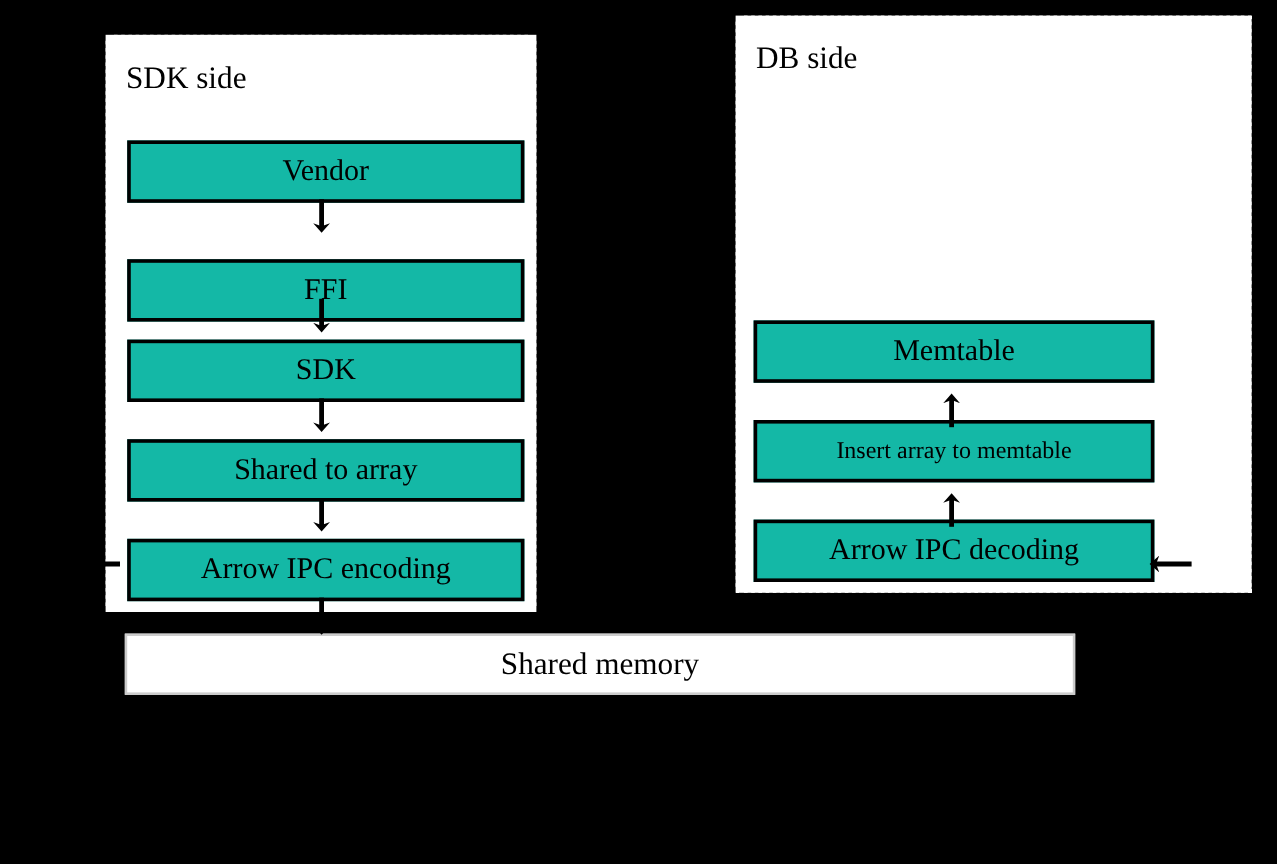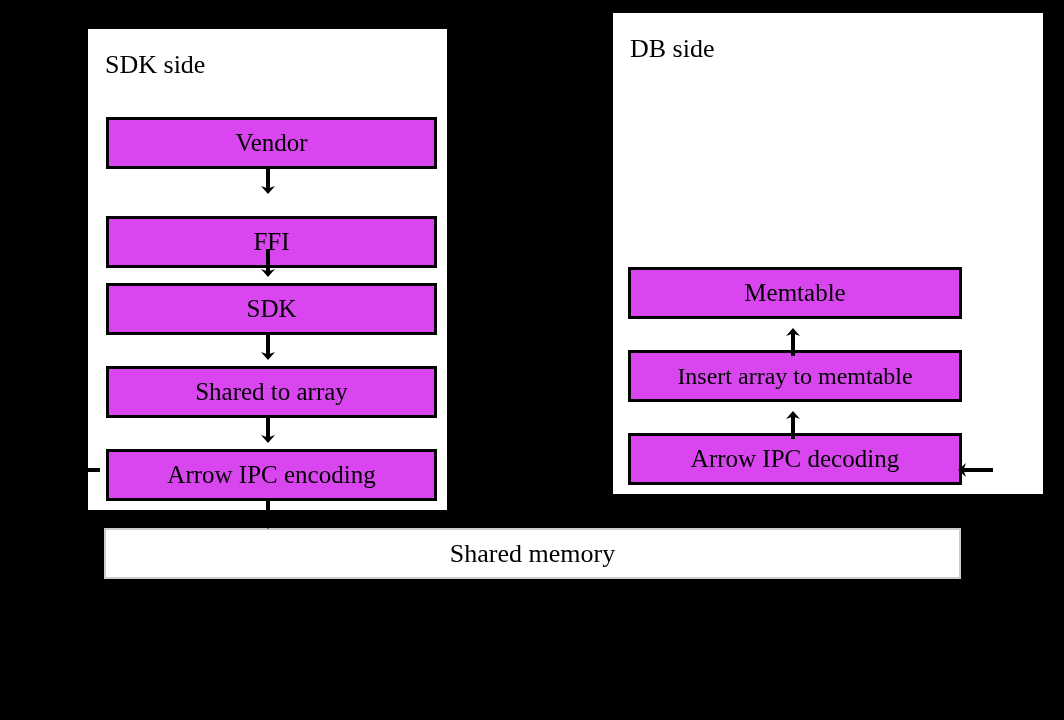--- a/index.html
+++ b/index.html
@@ -49,21 +49,21 @@
     top: 20px;
     font-size: 26px;
     line-height: 1;
     white-space: nowrap;
     color: #000000;
   }
 
   
   .pbox {
     position: absolute;
-    background: #d946ef;
+    background: #14b8a6;
     border: 3px solid #000000;
     box-sizing: border-box;
     display: flex;
     align-items: center;
     justify-content: center;
     color: #000000;
     white-space: nowrap;
   }
   .pbox span { display: block; }
 
@@ -81,29 +81,29 @@
   #box-ipc-encoding  { top: 417px; text-align: center; }
 
   
   .db-box {
     left: 12px;
     width: 334px;
     height: 52px;
     font-size: 25px;
   }
   #box-memtable      { top: 251px; }
-  #box-insert-array  { top: 334px; font-size: 24px; }
+  #box-insert-array  { top: 334px; font-size: 20px; }
   #box-ipc-decoding  { top: 417px; }
 
   
   #shared-memory {
     position: absolute;
     left: 104px;
     top: 528px;
-    width: 857px;
+    width: 792px;
     height: 51px;
     background: #ffffff;
     border: 2px solid #cccccc;
     box-sizing: border-box;
     display: flex;
     align-items: center;
     justify-content: center;
     font-size: 26px;
     color: #000000;
     white-space: nowrap;

